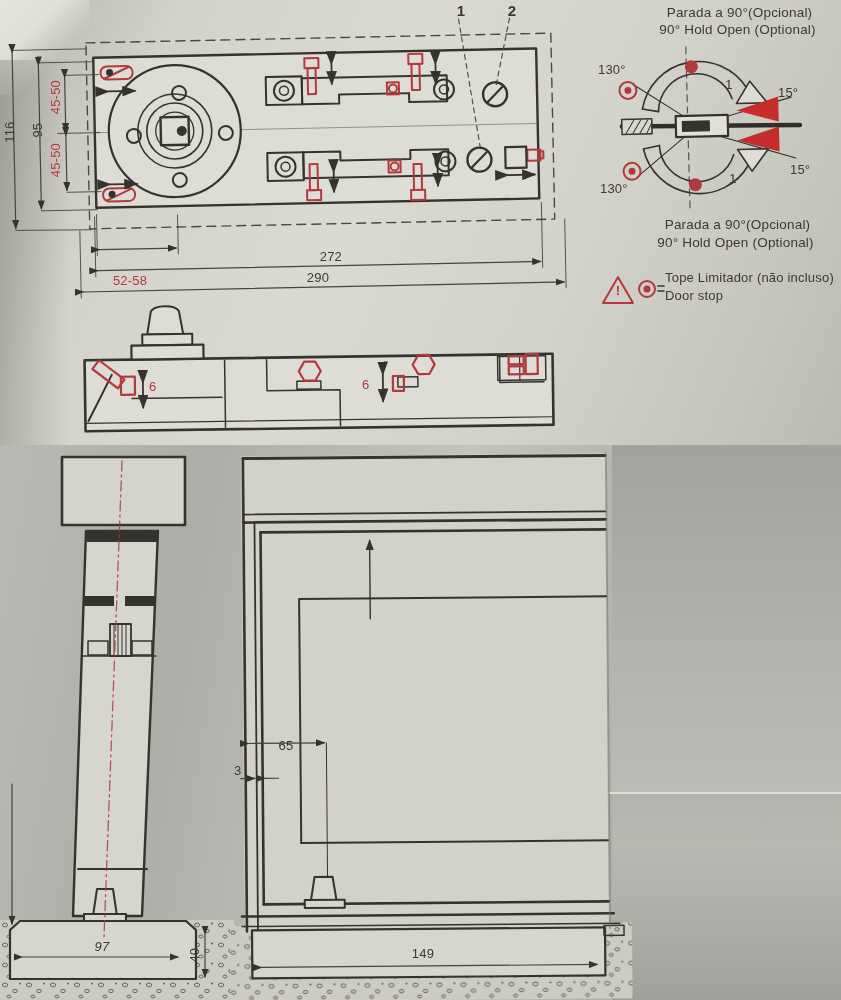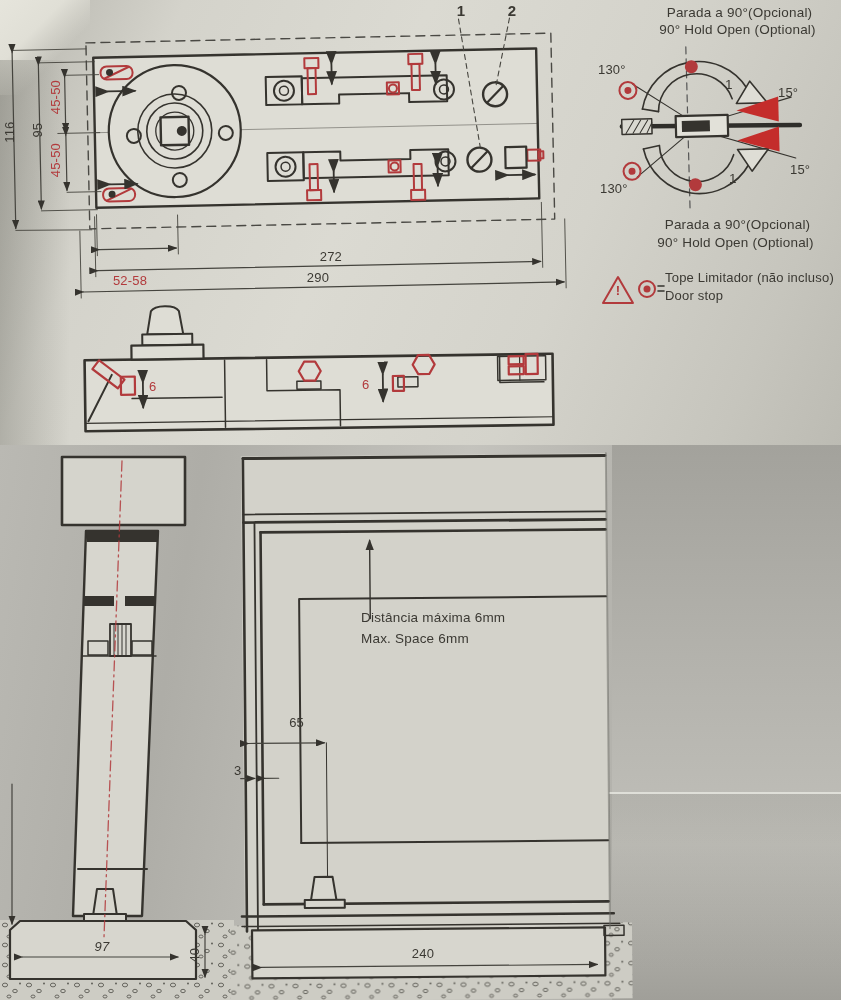--- a/index.html
+++ b/index.html
@@ -328,22 +328,20 @@
   <div class="lbl note c" style="left:640px;top:217px;width:195px;">Parada a 90°(Opcional)</div>
   <div class="lbl note c" style="left:638px;top:235px;width:195px;">90° Hold Open (Optional)</div>
 
   <div class="lbl warn" style="left:611px;top:283px;width:14px;">!</div>
   <div class="lbl" style="left:665px;top:270px;width:190px;">Tope Limitador (não incluso)</div>
   <div class="lbl" style="left:665px;top:288px;width:190px;">Door stop</div>
 
   <div class="lbl red" style="left:149px;top:379px;width:16px;">6</div>
   <div class="lbl red" style="left:362px;top:377px;width:16px;">6</div>
 
-  <div class="lbl note" style="left:361px;top:610px;width:210px;">Distância máxima 6mm</div>
-  <div class="lbl note" style="left:361px;top:631px;width:210px;">Max. Space 6mm</div>
-  <div class="lbl c" style="left:268px;top:715px;width:36px;text-align:right;">65</div>
+  <div class="lbl c" style="left:268px;top:738px;width:36px;">65</div>
   <div class="lbl" style="left:234px;top:763px;width:14px;">3</div>
-  <div class="lbl c" style="left:398px;top:946px;width:50px;">240</div>
+  <div class="lbl c" style="left:398px;top:946px;width:50px;">149</div>
 
   <div class="lbl c" style="left:80px;top:939px;width:44px;font-style:italic;">97</div>
   <div class="lbl rot c" style="left:177px;top:947px;width:36px;">40</div>
 
 </div>
 
 </body></html>

